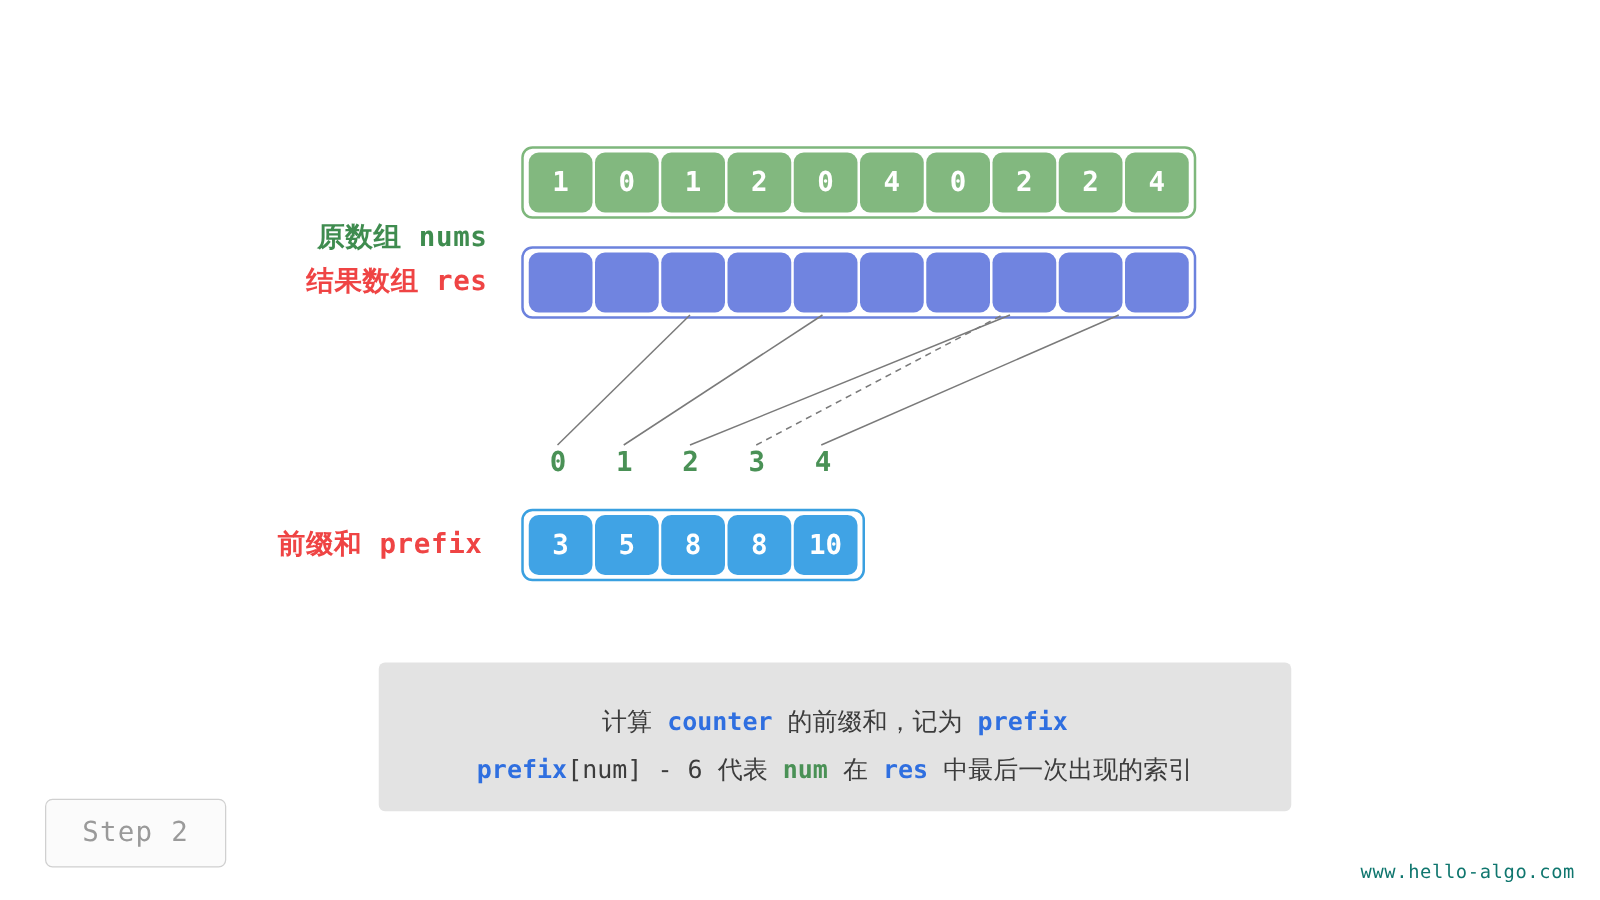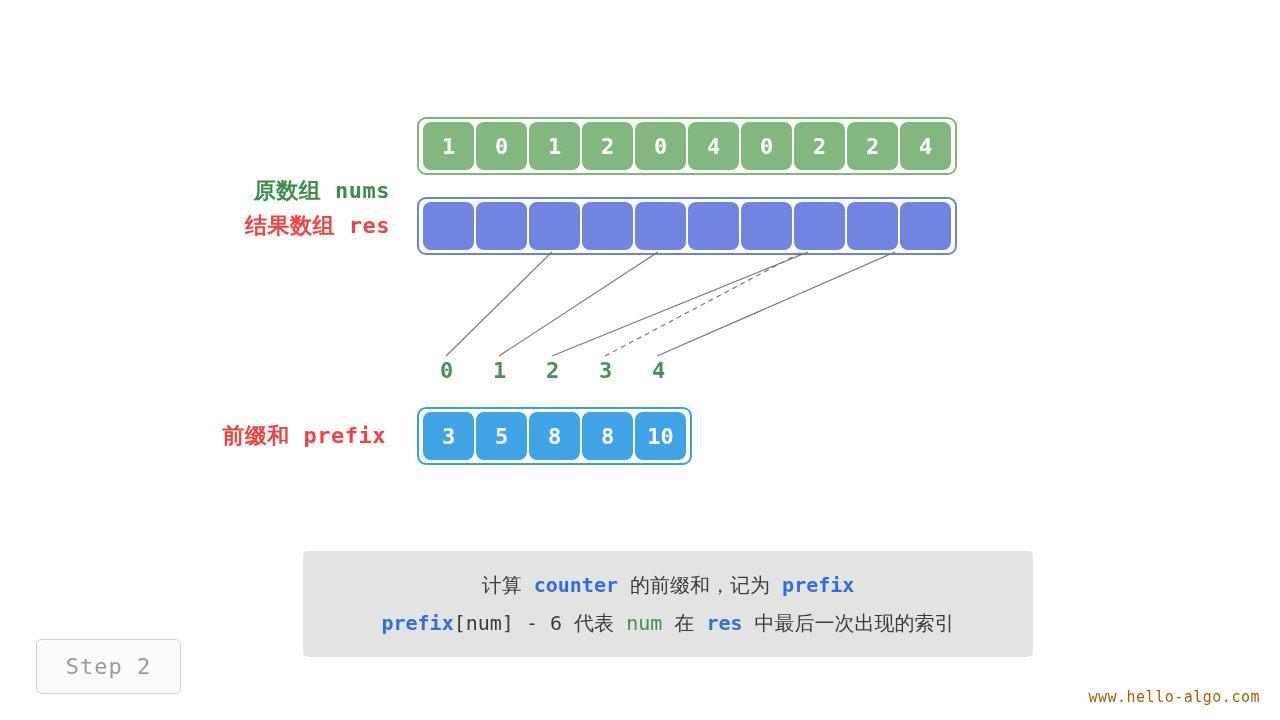--- a/index.html
+++ b/index.html
@@ -84,29 +84,28 @@
 
   
   .caption {
     position: absolute;
     left: 303px;
     top: 530px;
     width: 730px;
     box-sizing: border-box;
     background: #e3e3e3;
     border-radius: 5px;
-    padding: 15px 10px 15px 10px;
+    padding: 28px 10px 15px 10px;
     text-align: center;
     font-size: 20px;
     color: #3c3c3c;
     line-height: 1.9;
-    margin-top: 21px;
   }
   .caption .kw-blue  { color: #2f6fe0; font-weight: bold; }
-  .caption .kw-green { color: #4a9156; font-weight: normal; }
+  .caption .kw-green { color: #4a9156; font-weight: bold; }
   .caption .plain    { color: #3c3c3c; }
 
   
   .step-badge {
     position: absolute;
     left: 36px;
     top: 639px;
     width: 145px;
     height: 55px;
     box-sizing: border-box;
@@ -120,21 +119,21 @@
     font-size: 22px;
     font-weight: normal;
     letter-spacing: 1px;
   }
 
   
   .footer {
     position: absolute;
     right: 20px;
     bottom: 14px;
-    color: #a16207;
+    color: #0f766e;
     font-size: 15px;
     letter-spacing: 0.5px;
   }
 </style>
 </head>
 <body>
 
 <div class="stage">
 
   <div class="row-label lab-green" style="left:140px; top:131px; width:250px;">原数组 nums</div>

